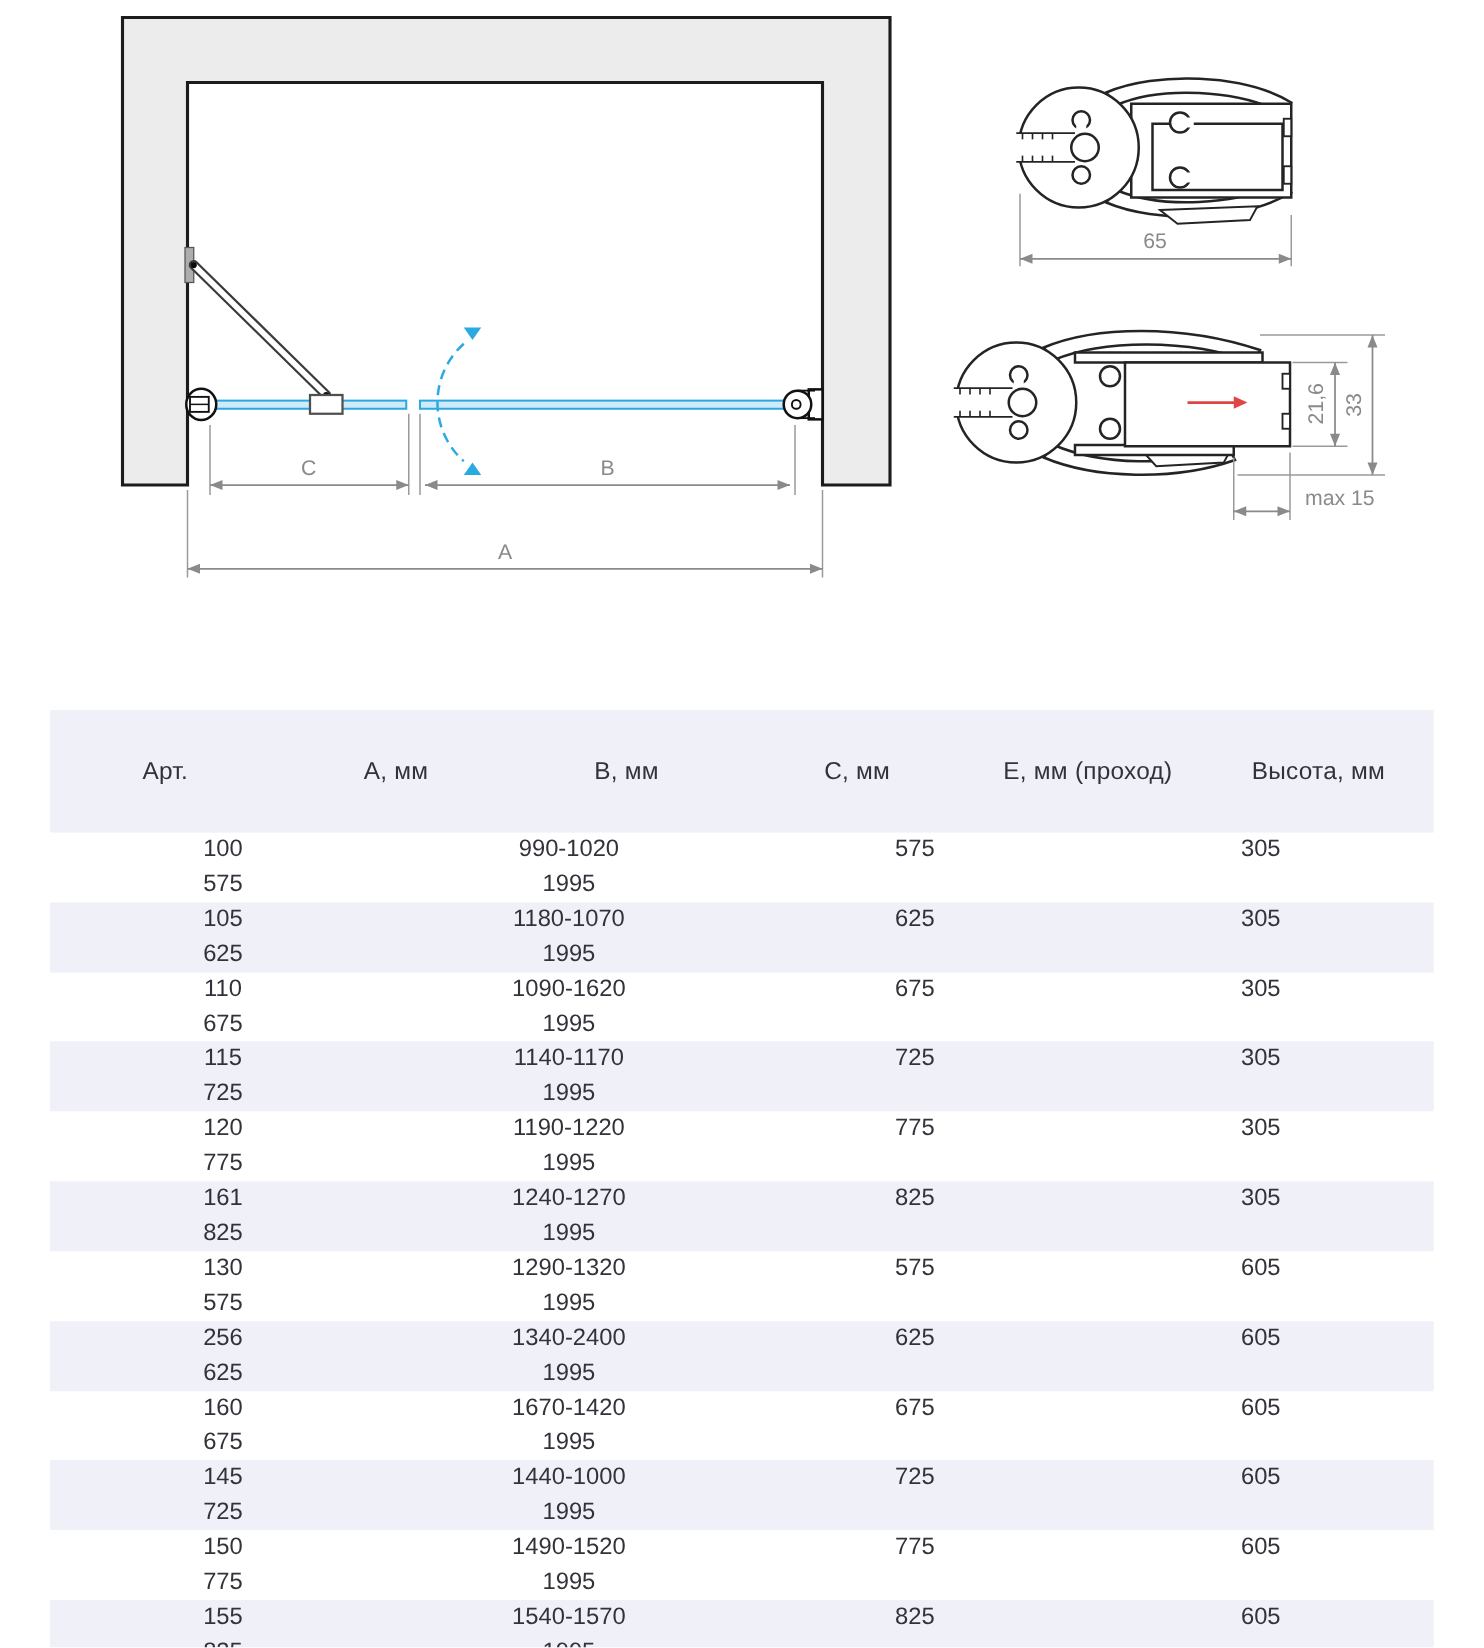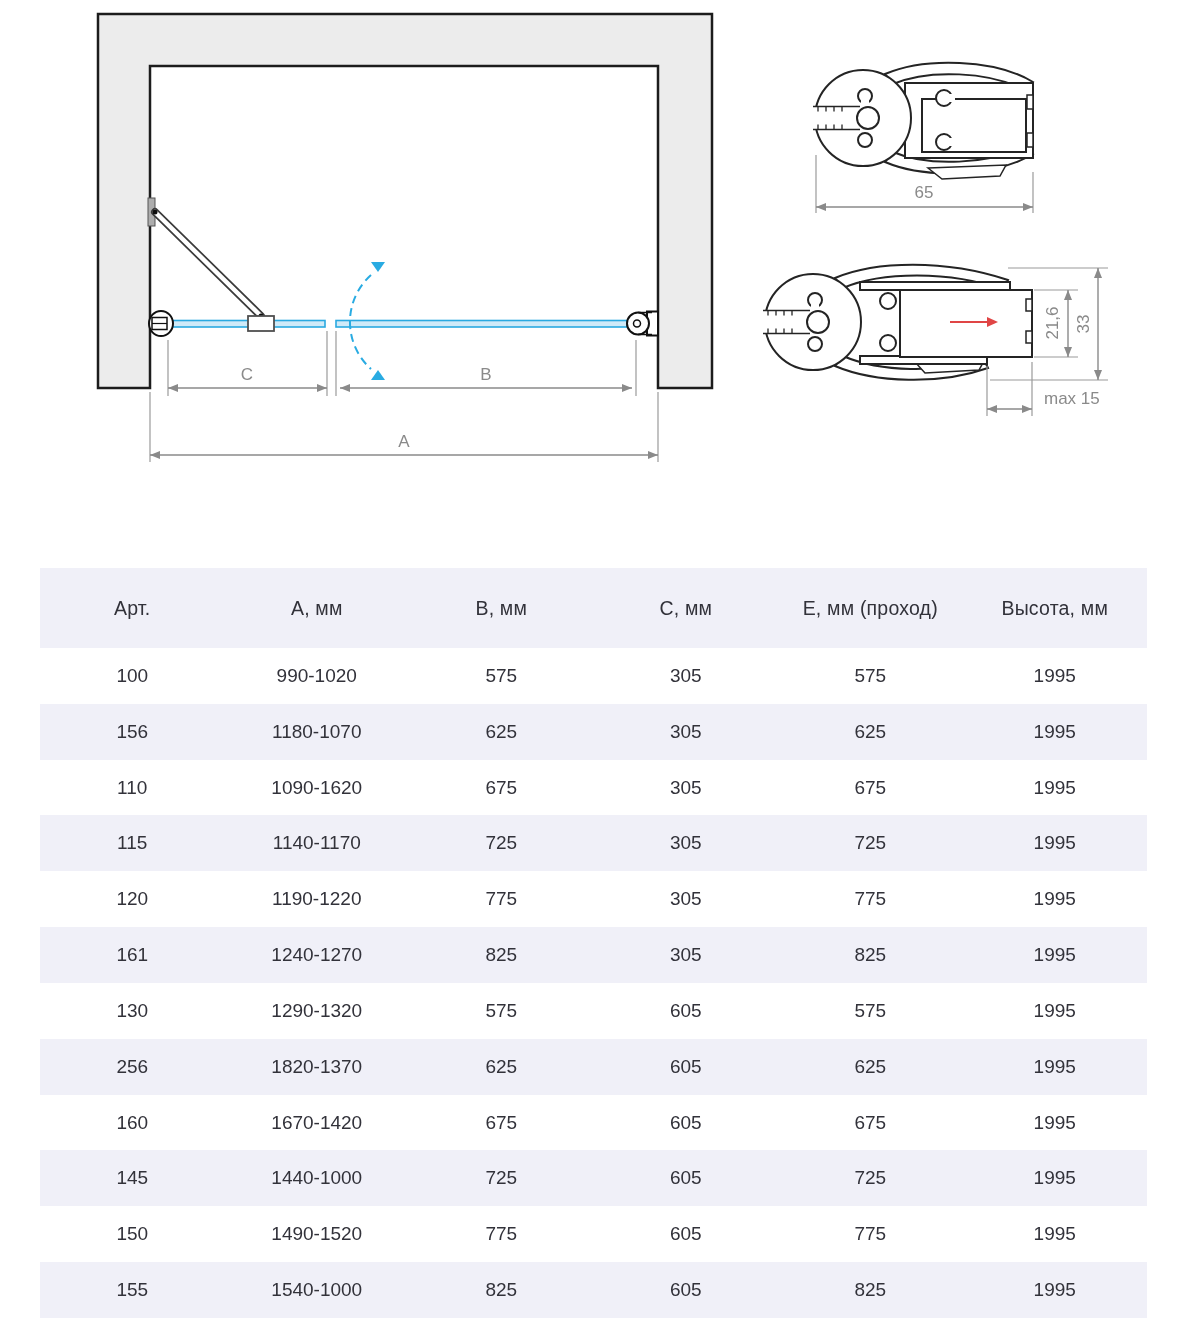--- a/index.html
+++ b/index.html
@@ -1,23 +1,23 @@
 <!DOCTYPE html>
 <html><head>
 <meta charset="utf-8">
 <style>
   html,body{margin:0;padding:0;background:#ffffff;}
   .canvas{position:relative;width:1187px;height:1318px;background:#fff;overflow:hidden;
           font-family:"Liberation Sans",sans-serif;}
   .drawings{position:absolute;left:0;top:0;}
   .dim-text{fill:#8a8a8a;font-size:17px;font-family:"Liberation Sans",sans-serif;}
   .size-table{position:absolute;left:40px;top:568px;width:1107px;color:#32323a;}
-  .thead{height:80px;background:#f0f0f8;display:grid;grid-template-columns:repeat(6,1fr);
+  .thead{height:98px;background:#f0f0f8;display:grid;grid-template-columns:repeat(6,1fr);
          align-items:center;text-align:center;font-size:19.5px;letter-spacing:.2px;}
-  .tbody .trow{height:55.83px;display:grid;grid-template-columns:repeat(6,1fr);
+  .tbody .trow{height:55.83px;display:grid;grid-template-columns:repeat(4,1fr);
          align-items:center;text-align:center;font-size:19px;}
   .tbody .trow:nth-child(even){background:#f0f0f8;}
 </style>
 </head>
 <body>
 
 <div class="canvas">
 
   <svg class="drawings" width="1187" height="560" viewBox="0 0 1187 560">
 
@@ -221,21 +221,21 @@
     <div class="tbody">
         <div class="trow">
           <div>100</div>
           <div>990-1020</div>
           <div>575</div>
           <div>305</div>
           <div>575</div>
           <div>1995</div>
         </div>
         <div class="trow">
-          <div>156</div>
+          <div>105</div>
           <div>1180-1070</div>
           <div>625</div>
           <div>305</div>
           <div>625</div>
           <div>1995</div>
         </div>
         <div class="trow">
           <div>110</div>
           <div>1090-1620</div>
           <div>675</div>
@@ -270,21 +270,21 @@
         <div class="trow">
           <div>130</div>
           <div>1290-1320</div>
           <div>575</div>
           <div>605</div>
           <div>575</div>
           <div>1995</div>
         </div>
         <div class="trow">
           <div>256</div>
-          <div>1820-1370</div>
+          <div>1340-2400</div>
           <div>625</div>
           <div>605</div>
           <div>625</div>
           <div>1995</div>
         </div>
         <div class="trow">
           <div>160</div>
           <div>1670-1420</div>
           <div>675</div>
           <div>605</div>
@@ -302,21 +302,21 @@
         <div class="trow">
           <div>150</div>
           <div>1490-1520</div>
           <div>775</div>
           <div>605</div>
           <div>775</div>
           <div>1995</div>
         </div>
         <div class="trow">
           <div>155</div>
-          <div>1540-1000</div>
+          <div>1540-1570</div>
           <div>825</div>
           <div>605</div>
           <div>825</div>
           <div>1995</div>
         </div>
       </div>
   </div>
 
 </div>
 

